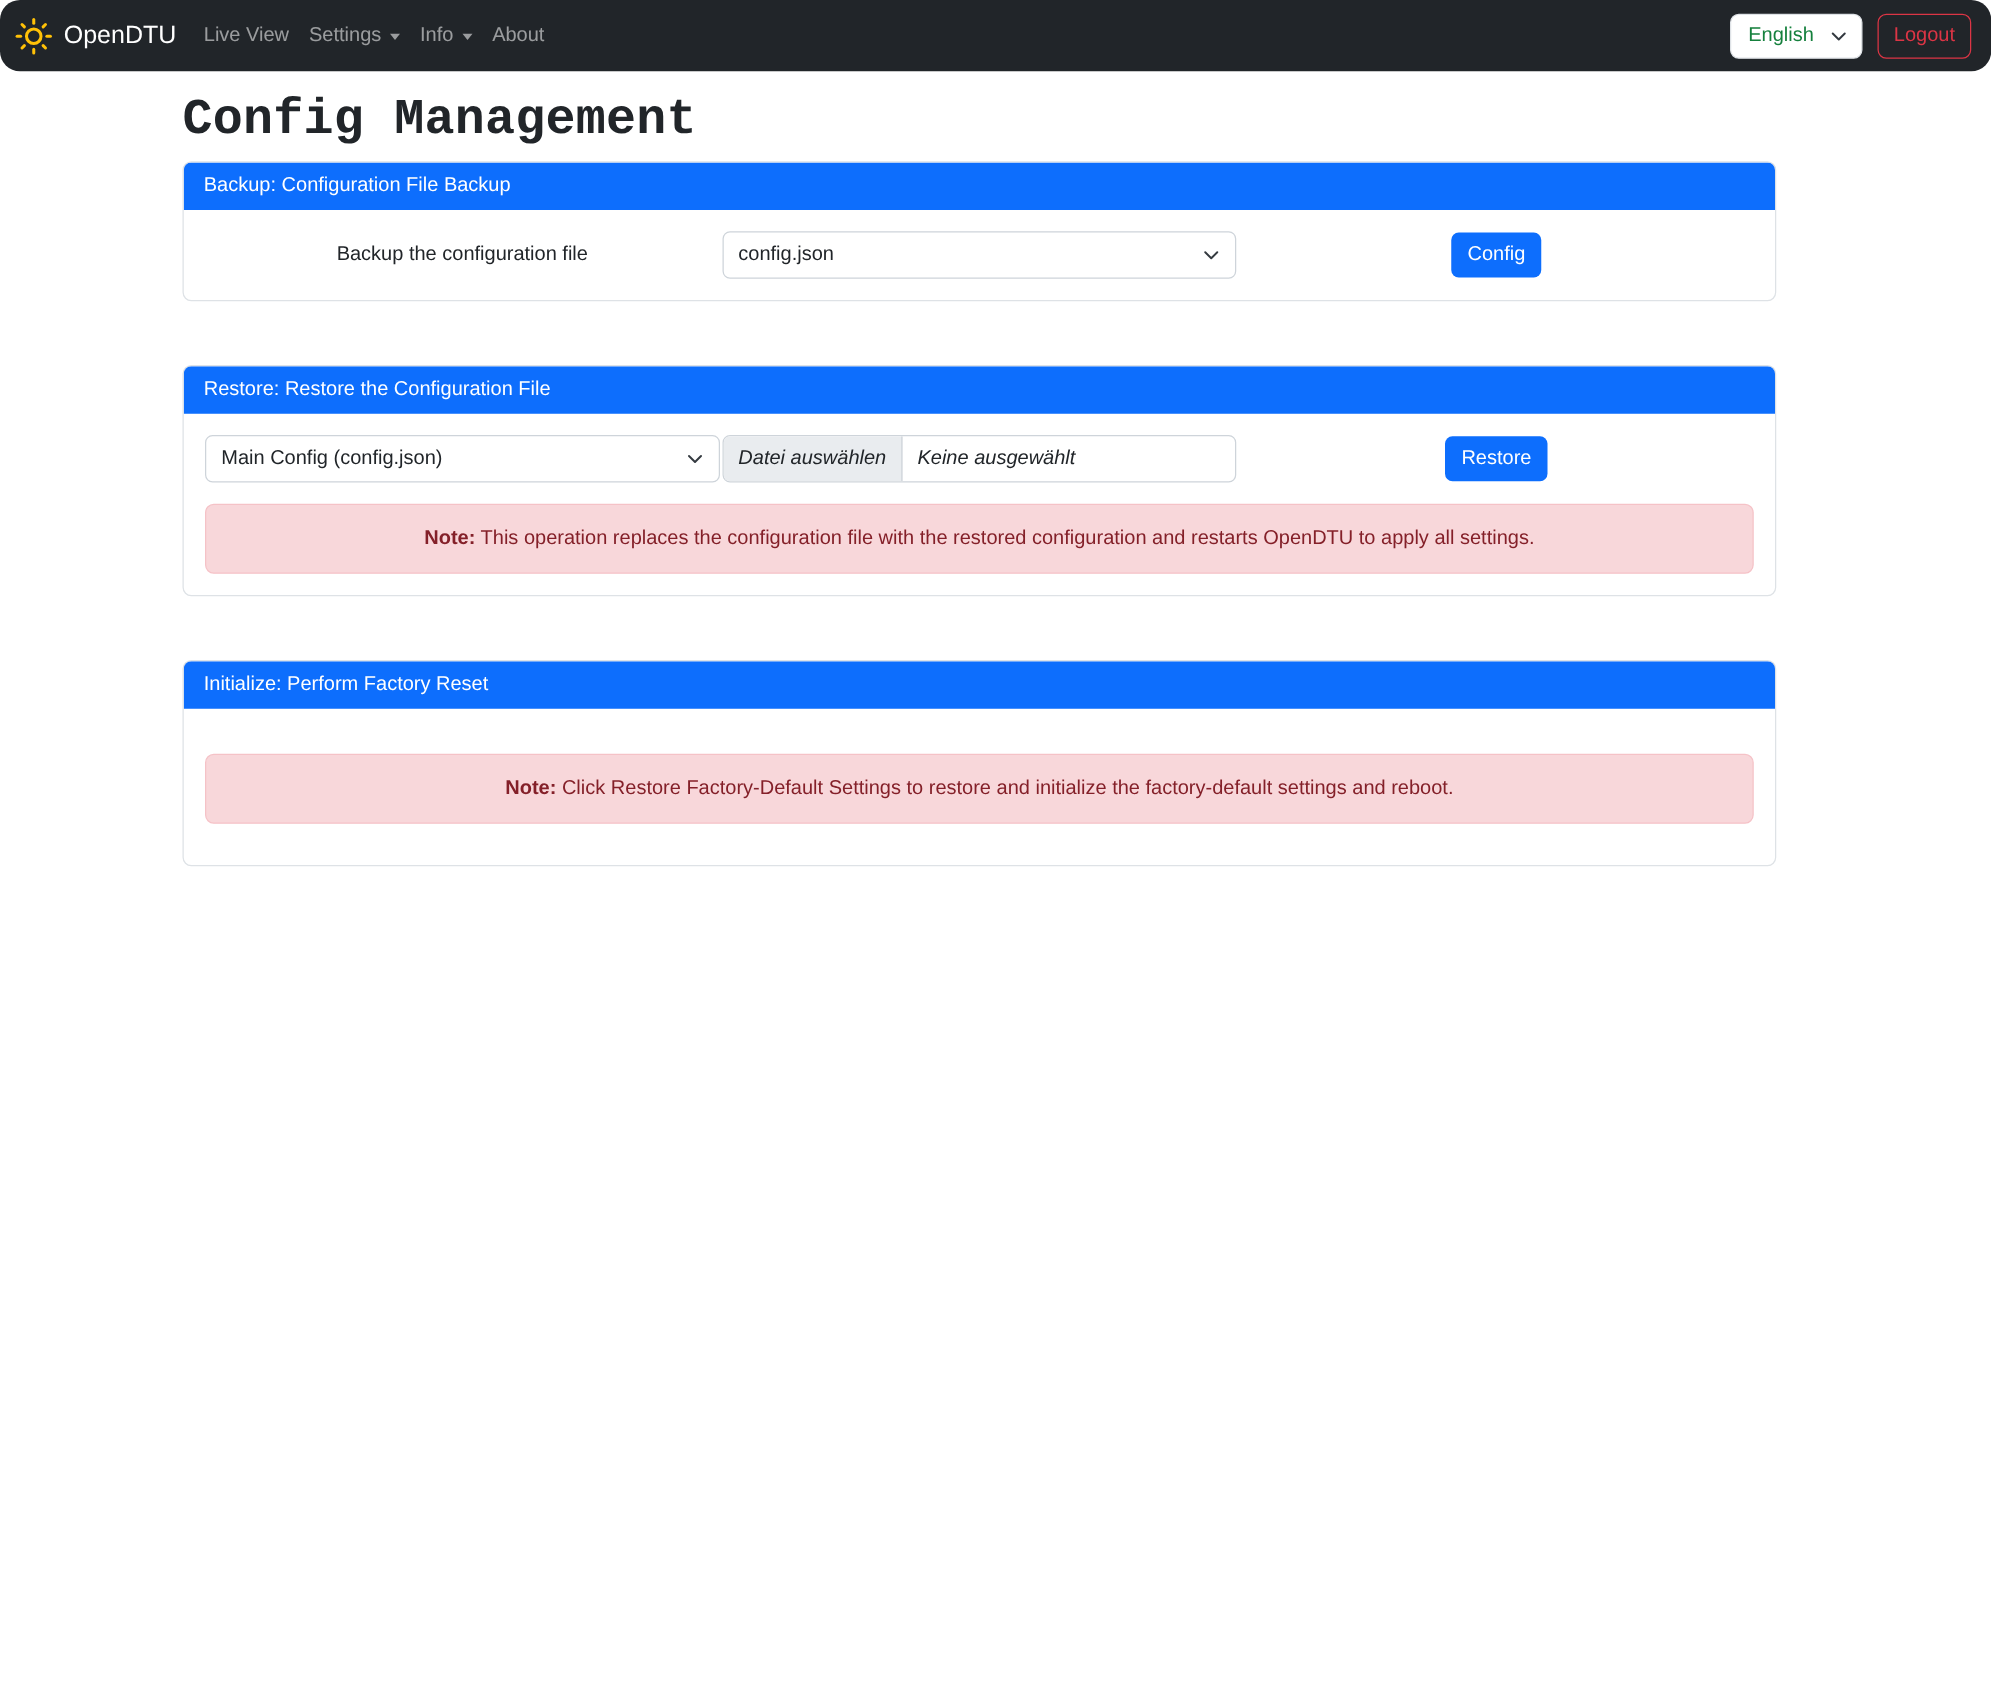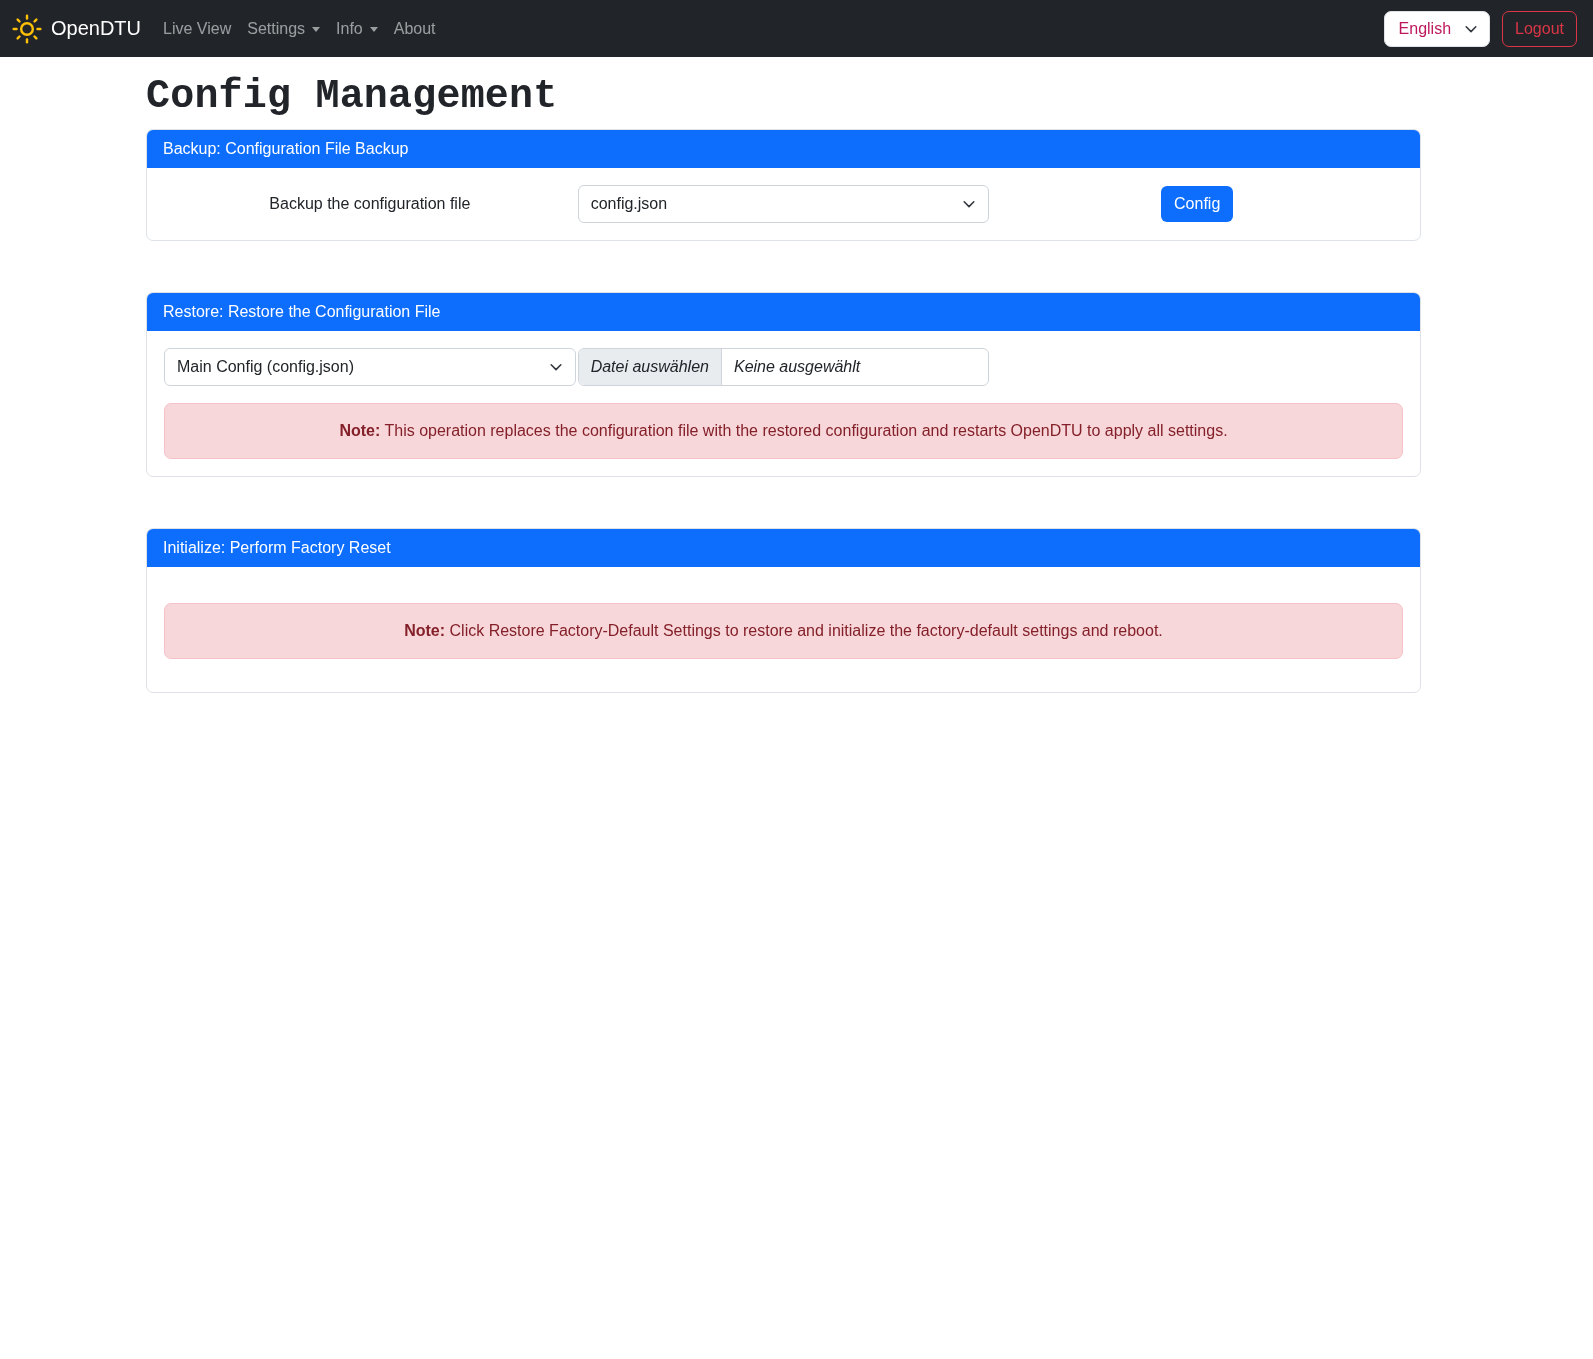--- a/index.html
+++ b/index.html
@@ -13,20 +13,21 @@
     width: 1593px;
   }
 
   
   .navbar {
     height: 57px;
     background: #212529;
     display: flex;
     align-items: center;
     padding: 0 16px 0 12px;
+    border-radius: 16px;
   }
   .brand {
     display: flex;
     align-items: center;
     gap: 9px;
     color: #ffffff;
     font-size: 20px;
     cursor: pointer;
     white-space: nowrap;
   }
@@ -44,21 +45,21 @@
     width: 0; height: 0;
     border-left: 4.5px solid transparent;
     border-right: 4.5px solid transparent;
     border-top: 5px solid currentColor;
     margin-top: 2px;
   }
   .nav-right { margin-left: auto; display: flex; align-items: center; gap: 12px; }
   .lang-select {
     position: relative;
     background: #ffffff;
-    color: #be185d;
+    color: #15803d;
     border: 1px solid #dee2e6;
     border-radius: 7px;
     padding: 6px 38px 6px 14px;
     line-height: 22px;
     cursor: pointer;
   }
   .lang-select .chev { position: absolute; right: 11px; top: 50%; transform: translateY(-50%); display: flex; }
   .logout-btn {
     background: transparent;
     color: #dc3545;
@@ -245,20 +246,23 @@
           <span class="chev">
             <svg width="14" height="14" viewBox="0 0 16 16">
                 <path d="M2.5 5.5 8 11l5.5-5.5" stroke="#343a40" stroke-width="1.8" fill="none" stroke-linecap="round" stroke-linejoin="round"></path>
               </svg>
           </span>
         </div>
         <div class="file-input">
           <span class="file-btn">Datei auswählen</span>
           <span class="file-status">Keine ausgewählt</span>
         </div>
+        <div class="col-center">
+          <button class="btn btn-primary">Restore</button>
+        </div>
       </div>
       <div class="alert-danger"><strong>Note:</strong><span> This operation replaces the configuration file with the restored configuration and restarts OpenDTU to apply all settings.</span></div>
     </div>
   </section>
 
   <section class="card factory-card">
     <div class="card-header">Initialize: Perform Factory Reset</div>
     <div class="card-body">
       <div class="alert-danger"><strong>Note:</strong><span> Click Restore Factory-Default Settings to restore and initialize the factory-default settings and reboot.</span></div>
     </div>

